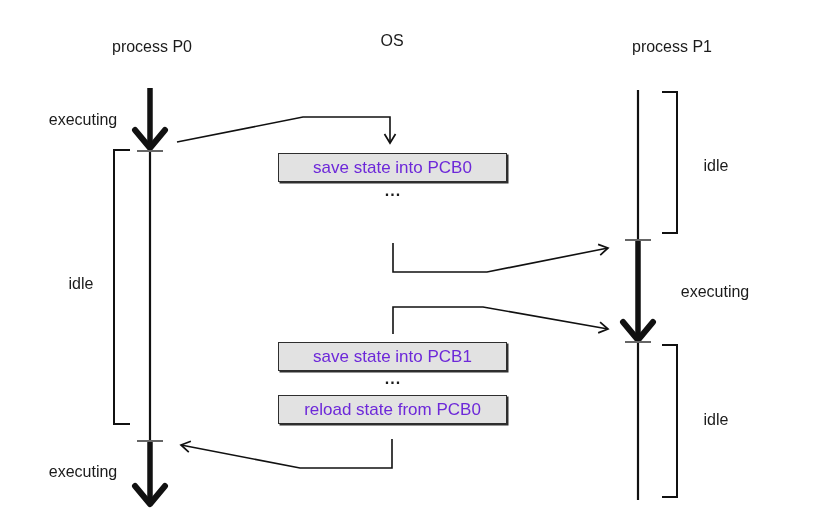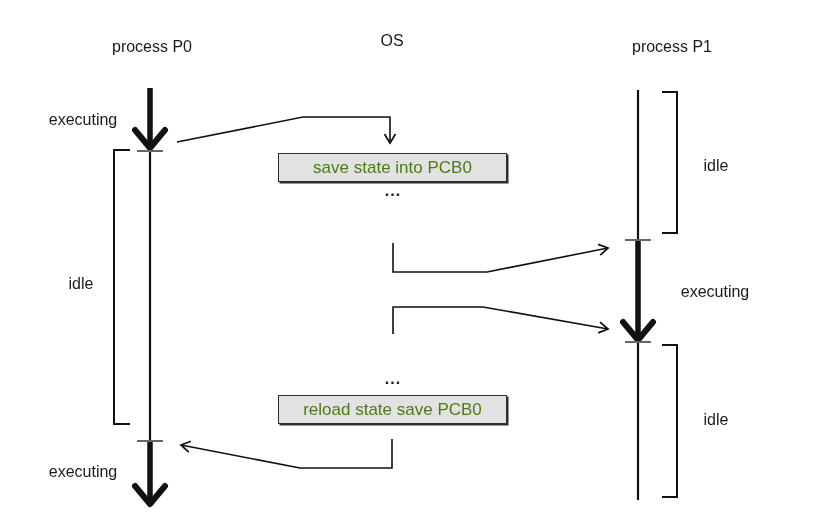--- a/index.html
+++ b/index.html
@@ -11,21 +11,21 @@
   .stage svg { position:absolute; left:0; top:0; }
   .lbl {
     position:absolute; transform:translate(-50%,-50%);
     font-size:16px; line-height:1; white-space:nowrap; color:#1b1b1b;
   }
   .osbox {
     position:absolute; width:227px; height:27px;
     background:#e2e2e2; border:1.5px solid #2e2e2e;
     box-shadow:1.5px 1.5px 0 #2e2e2e;
     display:flex; align-items:center; justify-content:center;
-    font-size:17px; color:#4d7c0f; white-space:nowrap;
+    font-size:17px; color:#6d28d9; white-space:nowrap;
   }
   .dots {
     position:absolute; transform:translate(-50%,-50%);
     font-size:16px; font-weight:700; letter-spacing:1px; color:#1b1b1b; line-height:1;
   }
 </style>
 </head>
 <body>
 
 <div class="stage">
@@ -89,16 +89,17 @@
   <div class="lbl" style="left:81px;top:284px">idle</div>
   <div class="lbl" style="left:83px;top:472px">executing</div>
 
   <div class="lbl" style="left:716px;top:166px">idle</div>
   <div class="lbl" style="left:715px;top:292px">executing</div>
   <div class="lbl" style="left:716px;top:420px">idle</div>
 
   <div class="osbox" style="left:278px;top:153px">save state into PCB0</div>
   <div class="dots" style="left:393px;top:191px">...</div>
 
+  <div class="osbox" style="left:278px;top:342px">save state into PCB1</div>
   <div class="dots" style="left:393px;top:379px">...</div>
-  <div class="osbox" style="left:278px;top:395px">reload state save PCB0</div>
+  <div class="osbox" style="left:278px;top:395px">reload state from PCB0</div>
 
 </div>
 
 </body></html>

